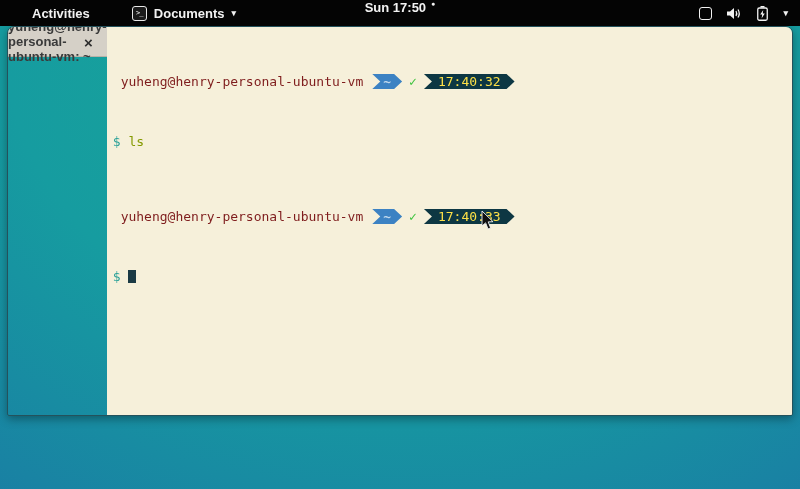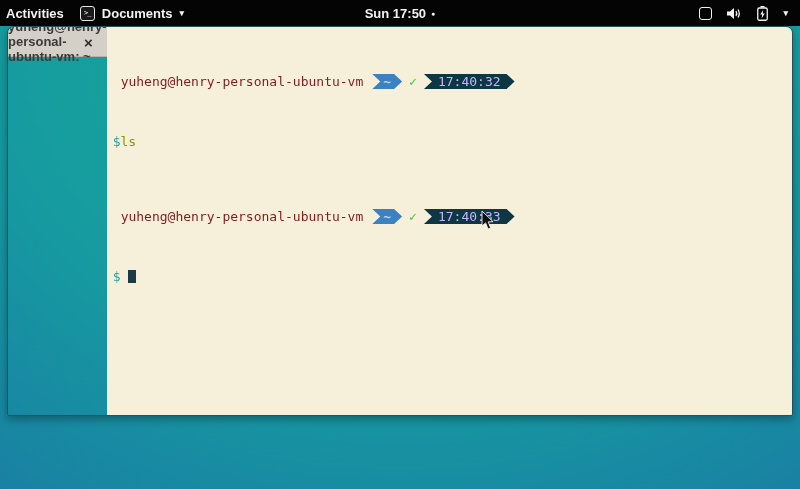--- a/index.html
+++ b/index.html
@@ -12,32 +12,32 @@
   }
 
   
   .topbar {
     position: absolute; left: 0; top: 0; width: 800px; height: 26px;
     background: #040404; color: #f2f2f2;
     display: flex; align-items: center; justify-content: space-between;
     font-size: 13px; font-weight: 700; z-index: 5;
   }
   .topbar-left { display: flex; align-items: center; height: 100%; }
-  .activities { padding: 0 6px; height: 100%; display: flex; align-items: center; cursor: default; justify-content: flex-end; }
+  .activities { padding: 0 32px; height: 100%; display: flex; align-items: center; cursor: default; justify-content: flex-end; }
   .app-menu { display: flex; align-items: center; gap: 7px; padding: 0 10px; height: 100%; }
   .term-app-icon {
     width: 15px; height: 15px; border: 1px solid #e8e8e8; border-radius: 3px;
     background: #1a1a1a; color: #fff; font-family: "DejaVu Sans Mono", monospace;
     font-size: 7px; font-weight: 400; display: flex; align-items: center; justify-content: center;
     letter-spacing: -1px;
   }
   .chevron { font-size: 9px; line-height: 1; }
   .clock-area {
     position: absolute; left: 50%; top: 0; transform: translateX(-50%);
-    height: 26px; display: flex; align-items: center; gap: 5px;
+    height: 26px; display: flex; gap: 5px;
   }
   .notif-dot { font-size: 7px; line-height: 1; }
   .status-area { display: flex; align-items: center; gap: 15px; padding-right: 12px; height: 100%; }
   .display-icon { width: 13px; height: 13px; border: 1.5px solid #f2f2f2; border-radius: 3px; }
   .status-area svg { display: block; }
 
   
   .terminal-window {
     position: absolute; left: 7px; top: 26px; width: 786px; height: 390px;
     border: 1px solid #24525c; border-radius: 7px 7px 2px 2px;
@@ -64,25 +64,25 @@
   .prompt-line { padding-left: 8px; }
   .prompt-user { color: #7f1d1d; }
   .seg { display: inline-flex; align-items: center; height: 15px; }
   .seg-path {
     background: #3c82c3; color: #c3daee; padding: 0 11px; margin-left: 9px;
     clip-path: polygon(0 0, calc(100% - 8px) 0, 100% 50%, calc(100% - 8px) 100%, 0 100%, 8px 50%);
     font-weight: 700;
   }
   .check { color: #3fc43f; font-weight: 700; margin: 0 7px; }
   .seg-time {
-    background: #0d3743; color: #c4b5fd; padding: 0 14px;
+    background: #0d3743; color: #fde047; padding: 0 14px;
     clip-path: polygon(0 0, calc(100% - 8px) 0, 100% 50%, calc(100% - 8px) 100%, 0 100%, 8px 50%);
   }
   .dollar { color: #2aa198; }
-  .cmd { color: #859900; margin-left: 0; }
+  .cmd { color: #859900; margin-left: 8px; }
   .ls-line { color: #2f9ea8; font-weight: 700; }
   .cursor-block {
     width: 8px; height: 13px; background: #1b3a44; margin-left: 8px; display: inline-block;
   }
 
   
   .mouse-cursor { position: absolute; left: 481px; top: 210px; z-index: 9; }
 </style>
 </head>
 <body>

